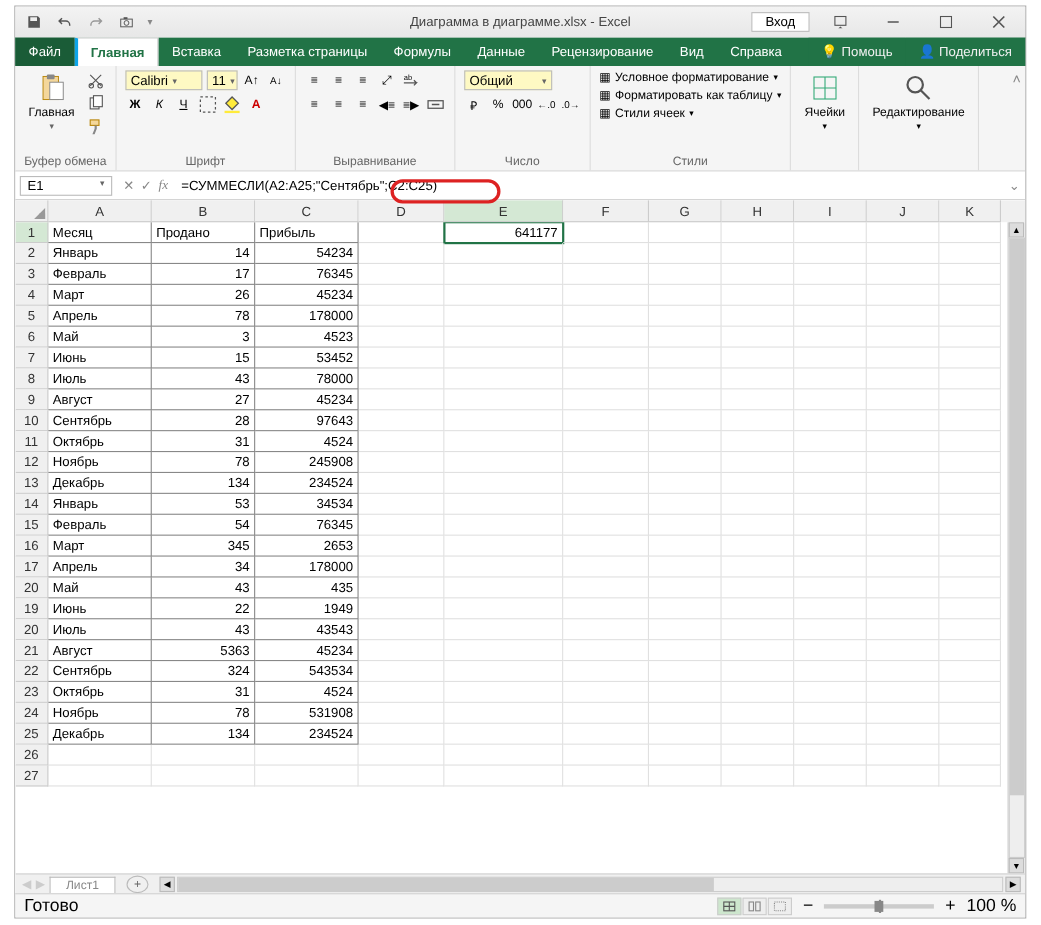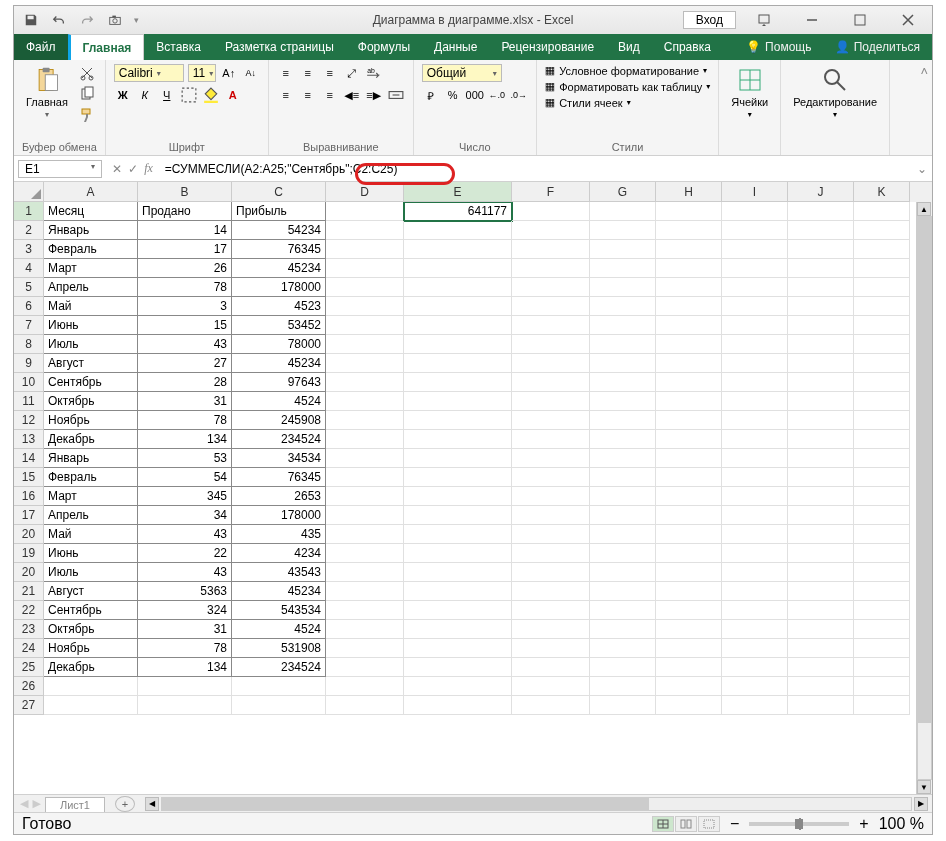--- a/index.html
+++ b/index.html
@@ -636,21 +636,21 @@
             <div class="cell colG"></div>
             <div class="cell colH"></div>
             <div class="cell colI"></div>
             <div class="cell colJ"></div>
             <div class="cell colK"></div>
           </div>
           <div class="row">
             <div class="rh">19</div>
             <div class="cell colA data">Июнь</div>
             <div class="cell colB data num">22</div>
-            <div class="cell colC data num">4234</div>
+            <div class="cell colC data num">1949</div>
             <div class="cell colD"></div>
             <div class="cell colE"></div>
             <div class="cell colF"></div>
             <div class="cell colG"></div>
             <div class="cell colH"></div>
             <div class="cell colI"></div>
             <div class="cell colJ"></div>
             <div class="cell colK"></div>
           </div>
           <div class="row">

